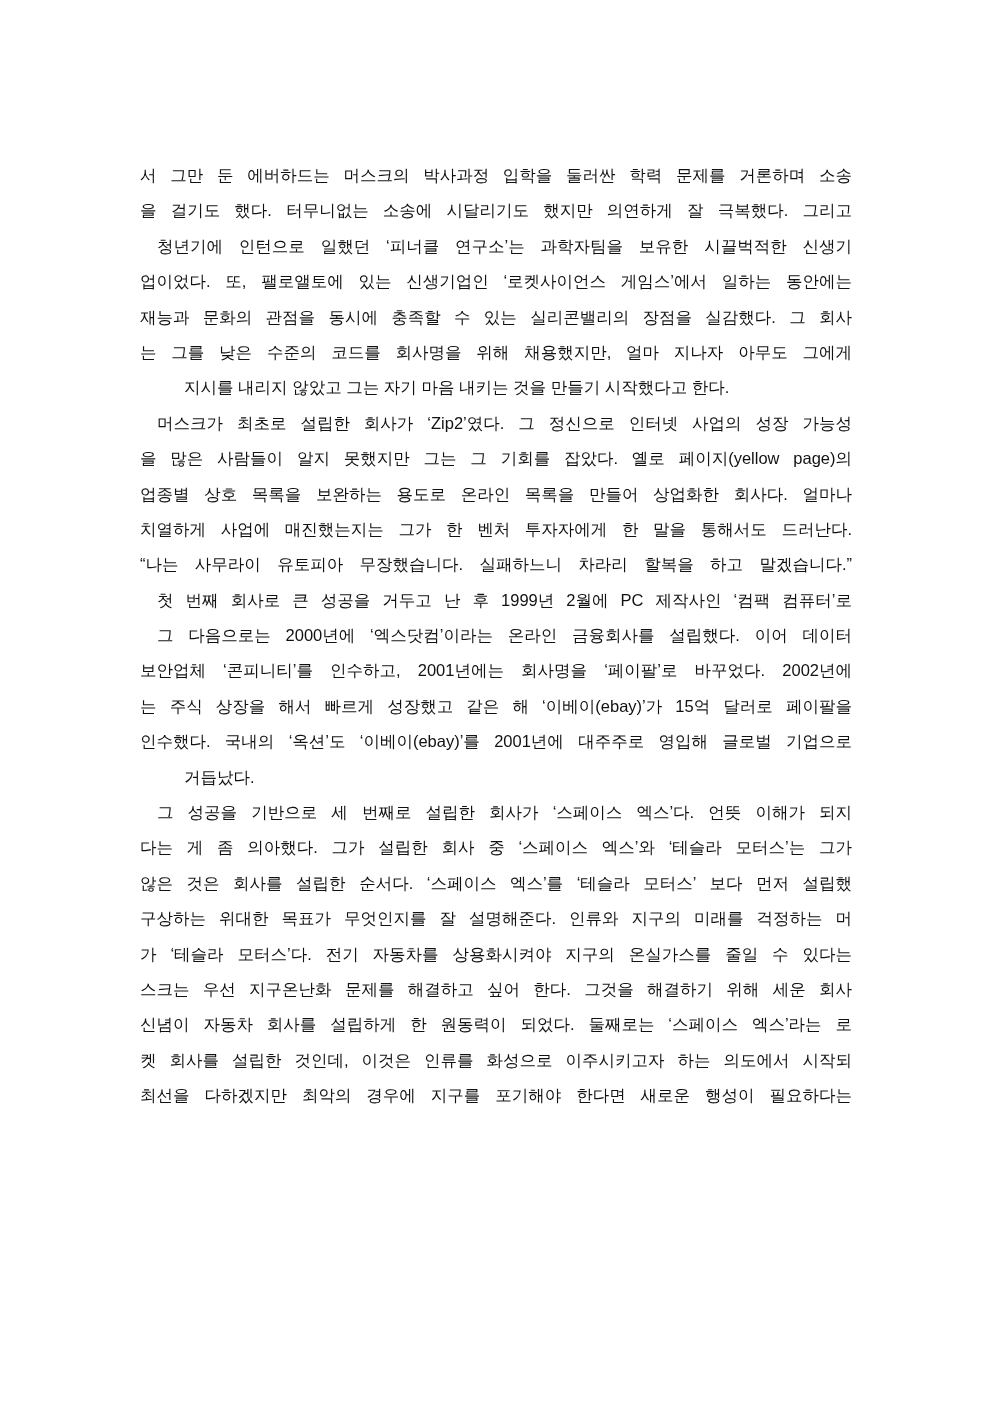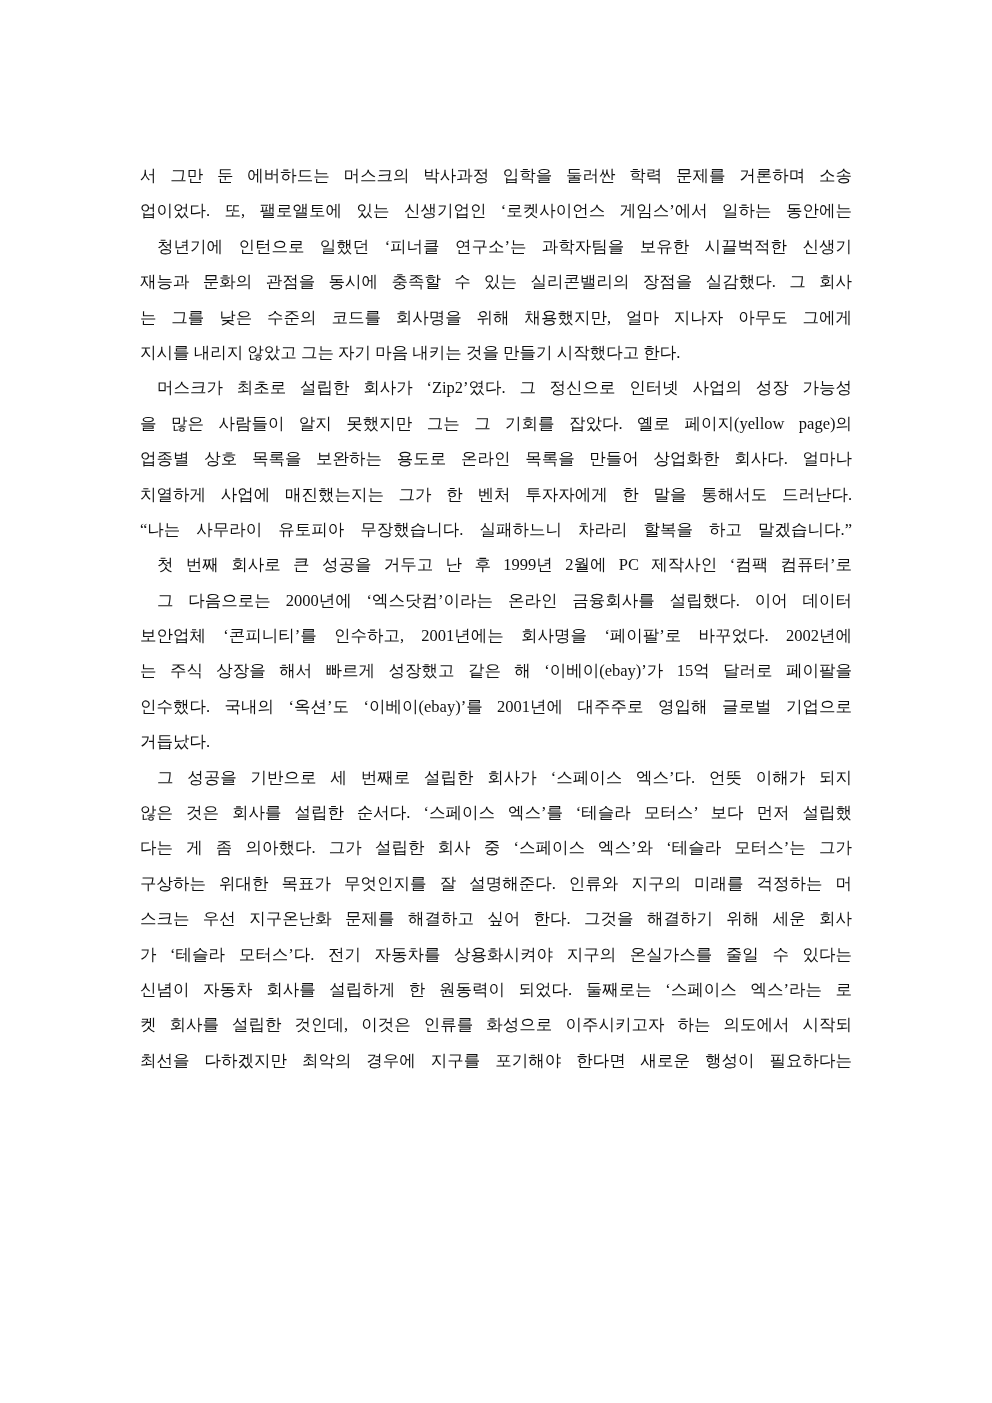--- a/index.html
+++ b/index.html
@@ -12,50 +12,52 @@
     height: 1403px;
     position: relative;
     overflow: hidden;
   }
   .page {
     position: absolute;
     left: 140px;
     top: 158px;
     width: 712px;
     color: #111111;
-    font-family: Liberation Serif, serif;
+    font-family: Liberation Sans, sans-serif;
     font-size: 16.5px;
   }
   .line {
     height: 35.4px;
     line-height: 35.4px;
     white-space: nowrap;
     text-align: justify;
     text-align-last: justify;
     overflow: hidden;
   }
   .line.last {
     text-align-last: left;
+    margin-left: 44px;
   }
   .line.indent {
     padding-left: 17px;
   }
 </style>
 </head>
 <body>
 
 <div class="page">
 
   <div>
     <div class="line">서 그만 둔 에버하드는 머스크의 박사과정 입학을 둘러싼 학력 문제를 거론하며 소송</div>
+    <div class="line">을 걸기도 했다. 터무니없는 소송에 시달리기도 했지만 의연하게 잘 극복했다. 그리고</div>
   </div>
 
   <div>
+    <div class="line indent">청년기에 인턴으로 일했던 ‘피너클 연구소’는 과학자팀을 보유한 시끌벅적한 신생기</div>
     <div class="line">업이었다. 또, 팰로앨토에 있는 신생기업인 ‘로켓사이언스 게임스’에서 일하는 동안에는</div>
-    <div class="line indent">청년기에 인턴으로 일했던 ‘피너클 연구소’는 과학자팀을 보유한 시끌벅적한 신생기</div>
     <div class="line">재능과 문화의 관점을 동시에 충족할 수 있는 실리콘밸리의 장점을 실감했다. 그 회사</div>
     <div class="line">는 그를 낮은 수준의 코드를 회사명을 위해 채용했지만, 얼마 지나자 아무도 그에게</div>
     <div class="line last">지시를 내리지 않았고 그는 자기 마음 내키는 것을 만들기 시작했다고 한다.</div>
   </div>
 
   <div>
     <div class="line indent">머스크가 최초로 설립한 회사가 ‘Zip2’였다. 그 정신으로 인터넷 사업의 성장 가능성</div>
     <div class="line">을 많은 사람들이 알지 못했지만 그는 그 기회를 잡았다. 옐로 페이지(yellow page)의</div>
     <div class="line">업종별 상호 목록을 보완하는 용도로 온라인 목록을 만들어 상업화한 회사다. 얼마나</div>
     <div class="line">치열하게 사업에 매진했는지는 그가 한 벤처 투자자에게 한 말을 통해서도 드러난다.</div>
@@ -69,23 +71,23 @@
   <div>
     <div class="line indent">그 다음으로는 2000년에 ‘엑스닷컴’이라는 온라인 금융회사를 설립했다. 이어 데이터</div>
     <div class="line">보안업체 ‘콘피니티’를 인수하고, 2001년에는 회사명을 ‘페이팔’로 바꾸었다. 2002년에</div>
     <div class="line">는 주식 상장을 해서 빠르게 성장했고 같은 해 ‘이베이(ebay)’가 15억 달러로 페이팔을</div>
     <div class="line">인수했다. 국내의 ‘옥션’도 ‘이베이(ebay)’를 2001년에 대주주로 영입해 글로벌 기업으로</div>
     <div class="line last">거듭났다.</div>
   </div>
 
   <div>
     <div class="line indent">그 성공을 기반으로 세 번째로 설립한 회사가 ‘스페이스 엑스’다. 언뜻 이해가 되지</div>
+    <div class="line">다는 게 좀 의아했다. 그가 설립한 회사 중 ‘스페이스 엑스’와 ‘테슬라 모터스’는 그가</div>
     <div class="line">않은 것은 회사를 설립한 순서다. ‘스페이스 엑스’를 ‘테슬라 모터스’ 보다 먼저 설립했</div>
-    <div class="line">다는 게 좀 의아했다. 그가 설립한 회사 중 ‘스페이스 엑스’와 ‘테슬라 모터스’는 그가</div>
     <div class="line">구상하는 위대한 목표가 무엇인지를 잘 설명해준다. 인류와 지구의 미래를 걱정하는 머</div>
+    <div class="line">가 ‘테슬라 모터스’다. 전기 자동차를 상용화시켜야 지구의 온실가스를 줄일 수 있다는</div>
     <div class="line">스크는 우선 지구온난화 문제를 해결하고 싶어 한다. 그것을 해결하기 위해 세운 회사</div>
-    <div class="line">가 ‘테슬라 모터스’다. 전기 자동차를 상용화시켜야 지구의 온실가스를 줄일 수 있다는</div>
     <div class="line">신념이 자동차 회사를 설립하게 한 원동력이 되었다. 둘째로는 ‘스페이스 엑스’라는 로</div>
     <div class="line">켓 회사를 설립한 것인데, 이것은 인류를 화성으로 이주시키고자 하는 의도에서 시작되</div>
     <div class="line">최선을 다하겠지만 최악의 경우에 지구를 포기해야 한다면 새로운 행성이 필요하다는</div>
   </div>
 
 </div>
 
 </body></html>

